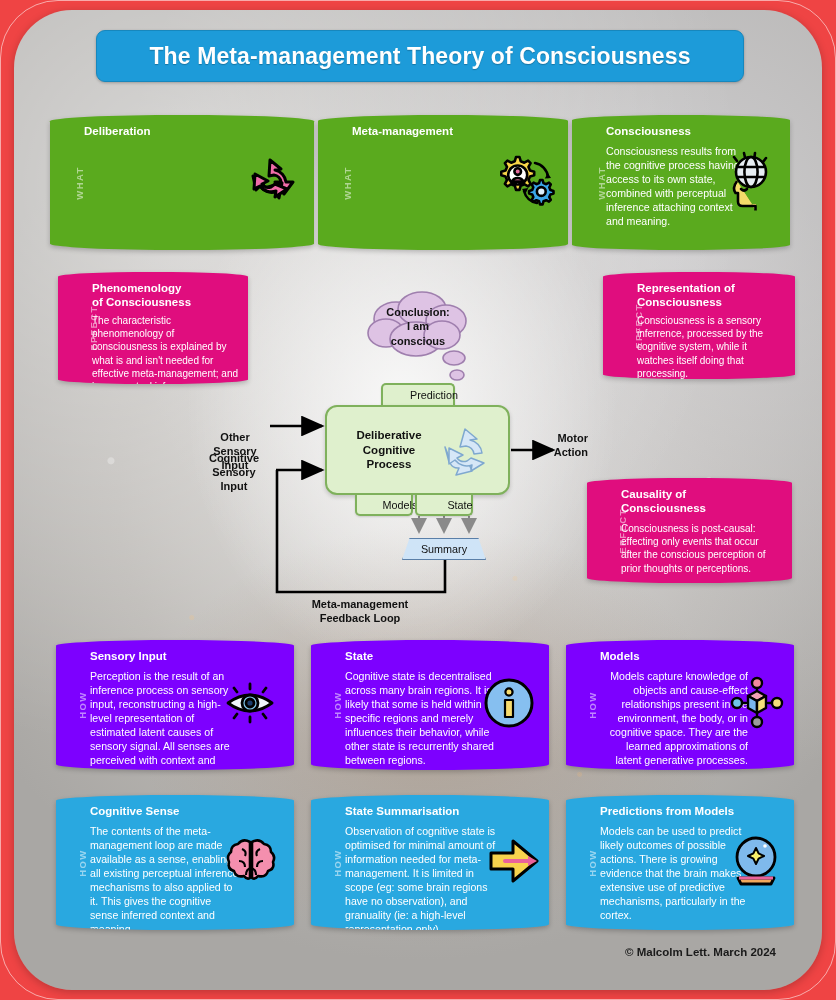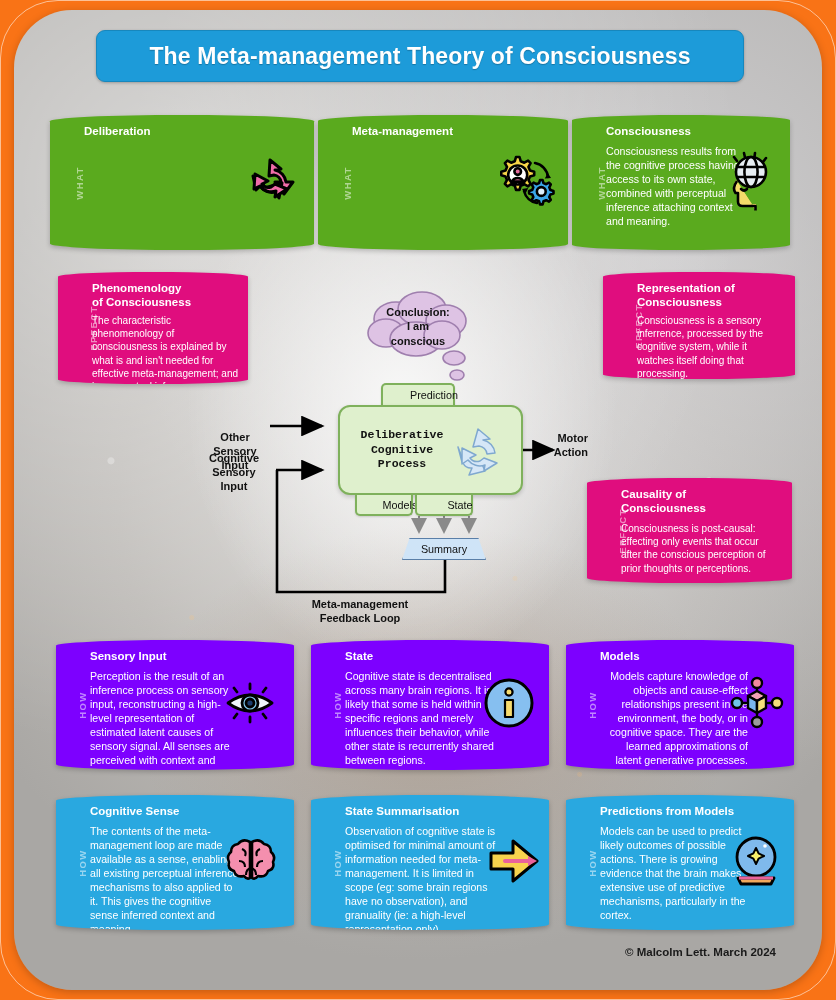--- a/index.html
+++ b/index.html
@@ -9,21 +9,21 @@
     height: 1000px;
     overflow: hidden;
     background: #ffffff;
     font-family: "Liberation Sans", sans-serif;
   }
 
   #poster {
     position: relative;
     width: 836px;
     height: 1000px;
-    background: #f97316;
+    background: #ef4444;
   }
 
   
   .frame {
     position: absolute;
     left: 14px; top: 10px;
     width: 808px; height: 980px;
     border-radius: 58px;
     overflow: hidden;
     background:
@@ -119,26 +119,25 @@
   .ico {
     position: absolute;
     right: 12px;
     top: 50%;
     transform: translateY(-50%);
   }
 
   
   .dcp {
     position:absolute;
-    left:338px; top:405px; width:185px; height:90px;
+    left:325px; top:405px; width:185px; height:90px;
     background:#dff0cd;
     border:2px solid #7fb15c;
     border-radius:12px;
     box-shadow:0 2px 4px rgba(0,0,0,.18);
-    font-family:Liberation Mono, monospace;
   }
   .dcp-label {
     position:absolute; left:14px; top:21px;
     width:96px; text-align:center;
     font-size:11.5px; font-weight:bold; color:#111; line-height:1.28;
   }
   .tab {
     position:absolute;
     background:#dff0cd;
     border:2px solid #7fb15c;

